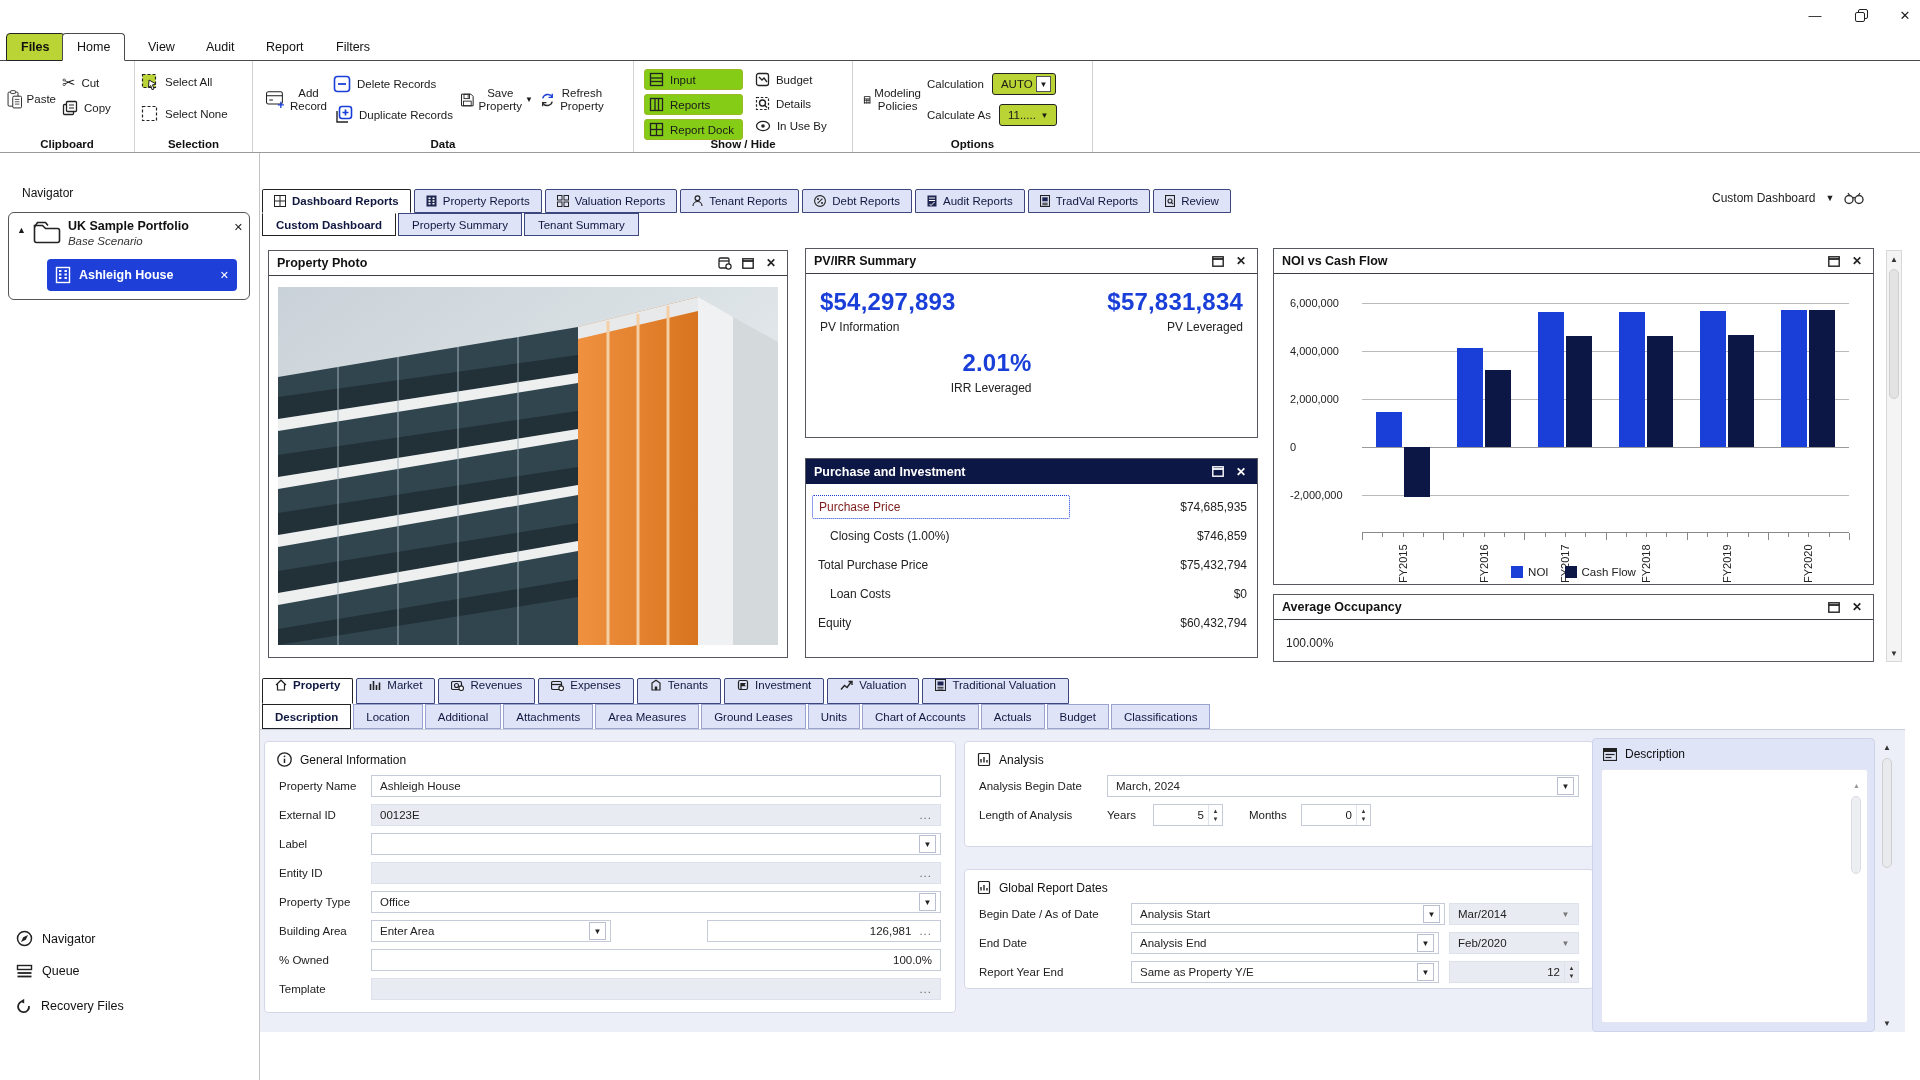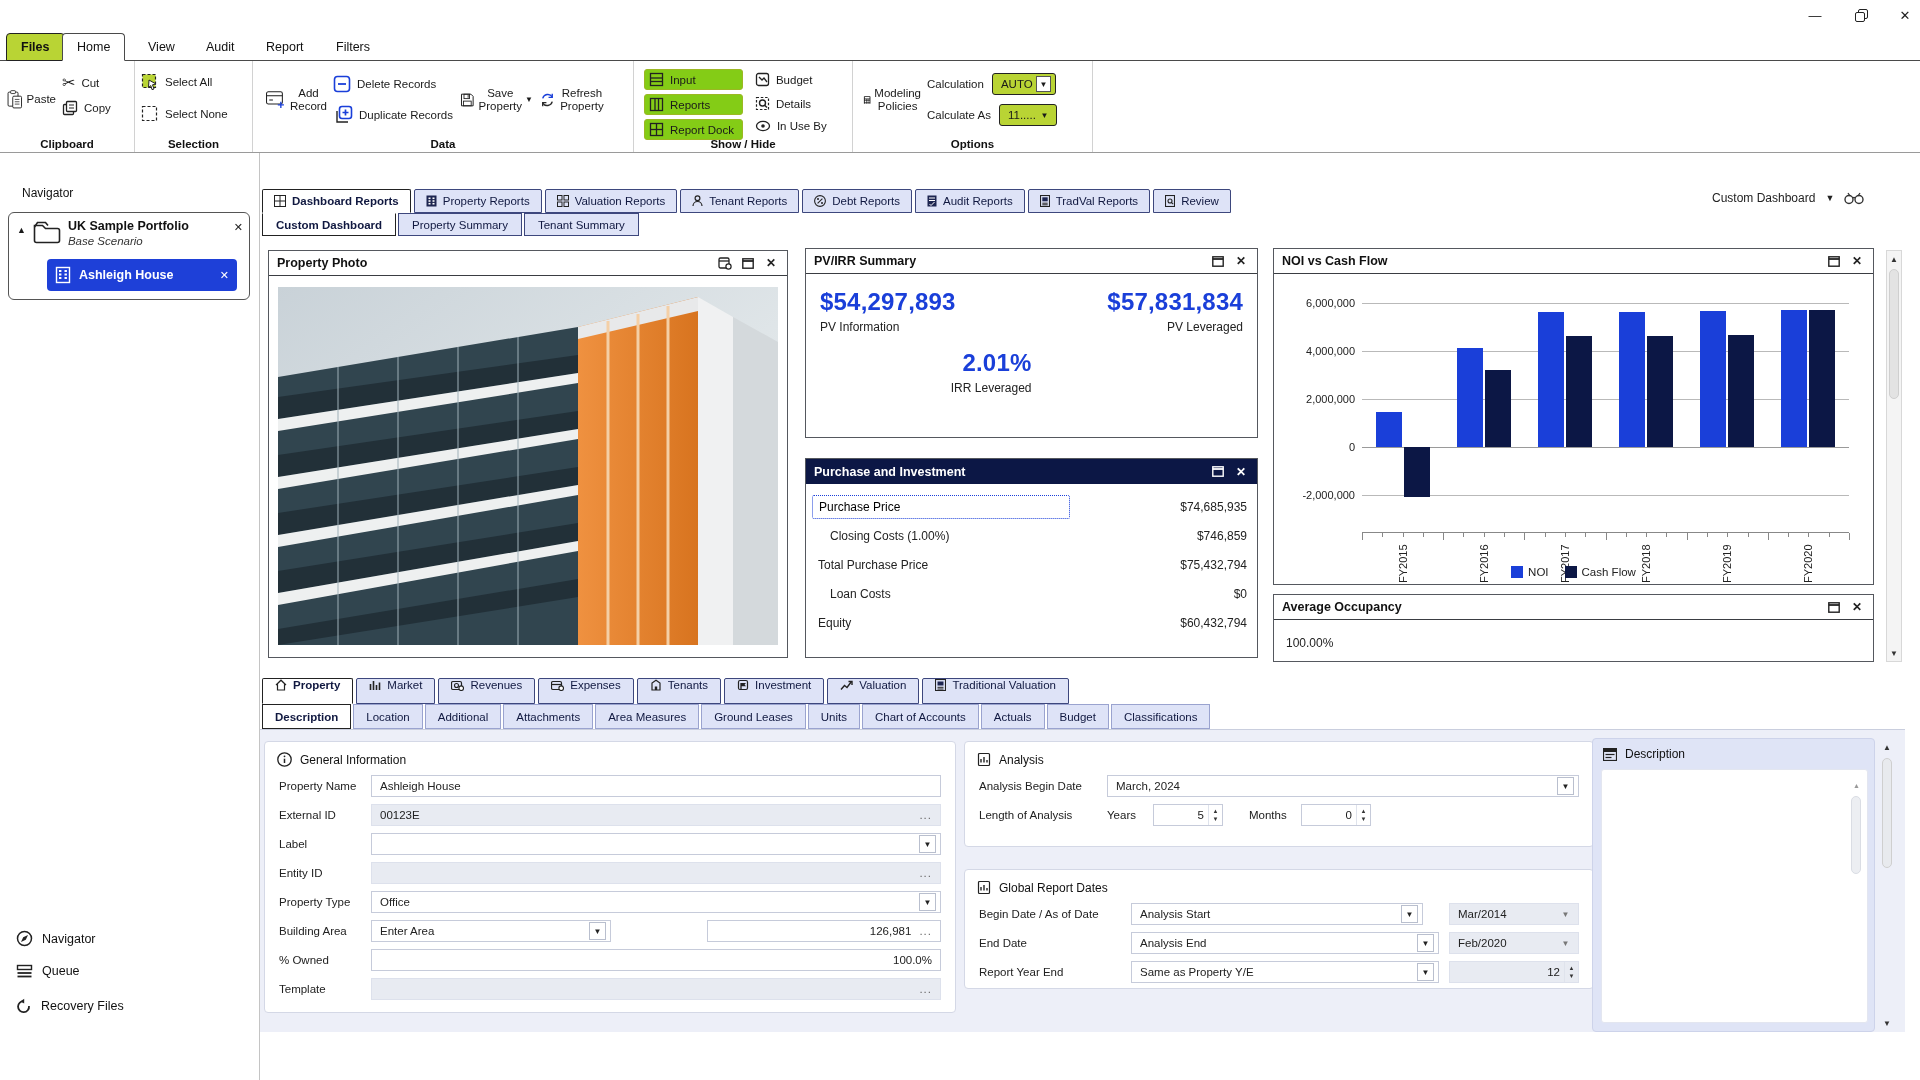--- a/index.html
+++ b/index.html
@@ -68,28 +68,28 @@
   .metric .mv{color:#1a3fd9;font-size:24px;font-weight:bold;letter-spacing:.2px}
   .metric .ml{font-size:12px;color:#222;margin-top:4px}
   .metric.right{text-align:right}
 
   
   .p-rows{padding:8px 10px 0 6px}
   .p-row{display:flex;align-items:center;height:29px;font-size:12px;color:#222}
   .p-row .pl{flex:1;padding-left:6px}
   .p-row.ind .pl{padding-left:18px}
   .p-row .pvv{text-align:right}
-  .p-row.sel .pl{color:#000000;border:1px dotted #1a3fd9;padding-top:4px;padding-bottom:4px;margin-right:110px;border-radius:2px}
+  .p-row.sel .pl{color:#7f1d1d;border:1px dotted #1a3fd9;padding-top:4px;padding-bottom:4px;margin-right:110px;border-radius:2px}
 
   
   .chart-wrap{position:absolute;left:8px;right:8px;top:26px;bottom:4px}
   #noi-plot{position:absolute;left:80px;top:14px;right:16px;height:230px}
   .gline{position:absolute;left:0;right:0;height:1px;background:#b9b9b9}
   .gline.zero{background:#9a9a9a}
-  .ylab{position:absolute;right:100%;width:72px;margin-right:7px;text-align:right;font-size:11px;color:#222;transform:translateY(-6px)}
+  .ylab{position:absolute;right:100%;width:72px;margin-right:0;text-align:left;font-size:11px;color:#222;transform:translateY(-6px)}
   .bar{position:absolute;width:26px}
   .axisline{position:absolute;left:0;right:0;bottom:-14px;height:1px;background:#888}
   .tick{position:absolute;top:244px;width:1px;height:5px;background:#888}
   #noi-xlabels{position:absolute;left:80px;right:16px;top:252px;height:58px}
   .xlab{position:absolute;width:16px;height:58px}
   .xlab span{position:absolute;left:-21px;top:21px;display:block;width:58px;transform:rotate(-90deg);font-size:11px;color:#222;text-align:left;white-space:nowrap}
   #noi-legend{position:absolute;left:0;right:0;bottom:0;height:16px;display:flex;justify-content:center;align-items:center;gap:16px;font-size:11.5px;color:#222}
   .lgsw{width:12px;height:12px;display:inline-block;margin-right:5px;vertical-align:-2px}
 
   .occ-val{padding:16px 12px;font-size:12px;color:#222}
@@ -1009,21 +1009,21 @@
           <line x1="10" y1="10.5" x2="10" y2="8" stroke="#222" stroke-width="1.4"></line>
         </svg>
       <span>Global Report Dates</span>
     </div>
     <div class="frow">
       <span class="flab">Begin Date / As of Date</span>
       <div class="fin">
           <span class="v">Analysis Start</span>
           <span class="car">▼</span>
         </div>
-      <div class="fin ro" style="flex:0 0 130px;margin-left:26px">
+      <div class="fin ro" style="flex:0 0 130px;margin-left:4px">
           <span class="v">Mar/2014</span>
           <span class="car">▼</span>
         </div>
     </div>
     <div class="frow">
       <span class="flab">End Date</span>
       <div class="fin">
           <span class="v">Analysis End</span>
           <span class="car">▼</span>
         </div>

